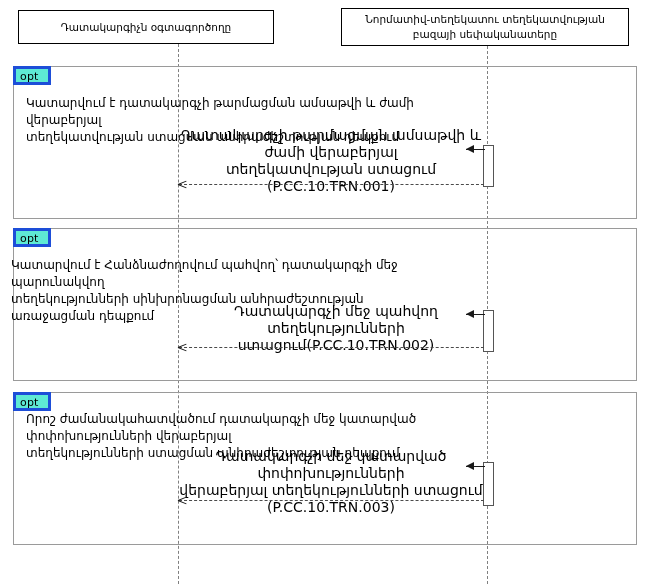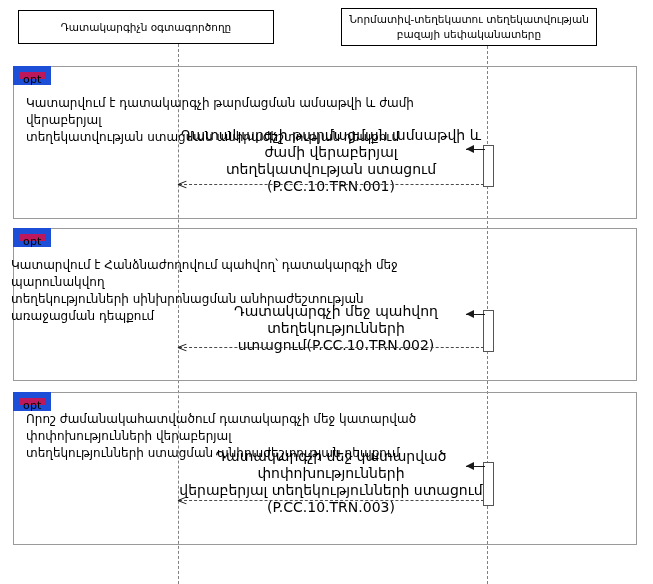--- a/index.html
+++ b/index.html
@@ -53,22 +53,22 @@
   
   .fragment {
     position: absolute;
     box-sizing: border-box;
     border: 1px solid #9a9a9a;
     background: transparent;
   }
   .fragment-label {
     position: absolute;
     box-sizing: border-box;
-    border: 6px solid #1d4ed8;
-    background: #be185d;
+    border: 3px solid #1d4ed8;
+    background: #5eead4;
     font-size: 11px;
     line-height: 14px;
     color: #000000;
     padding: 1px 5px 2px 4px;
     letter-spacing: 0.2px;
   }
 
   
   .guard {
     position: absolute;
@@ -132,21 +132,21 @@
 </style>
 </head>
 <body>
 
 <div id="canvas">
 
   <div class="participant" style="left:18px; top:10px; width:256px; height:34px;">
     <span>Դատակարգիչն օգտագործողը</span>
   </div>
 
-  <div class="participant" style="left:341px; top:8px; width:256px; height:38px;">
+  <div class="participant" style="left:341px; top:8px; width:288px; height:38px;">
     <span>Նորմատիվ-տեղեկատու տեղեկատվության բազայի սեփականատերը</span>
   </div>
 
   <div class="lifeline" style="left:178px; top:44px; height:540px;"></div>
   <div class="lifeline" style="left:487px; top:46px; height:538px;"></div>
 
   <div class="fragment" style="left:13px; top:66px; width:624px; height:153px;"></div>
   <div class="fragment-label" style="left:13px; top:66px; width:38px; height:19px;">opt</div>
 
   <div class="guard" style="left:26px; top:95px; width:400px;">Կատարվում է դատակարգչի թարմացման ամսաթվի և ժամի վերաբերյալ

